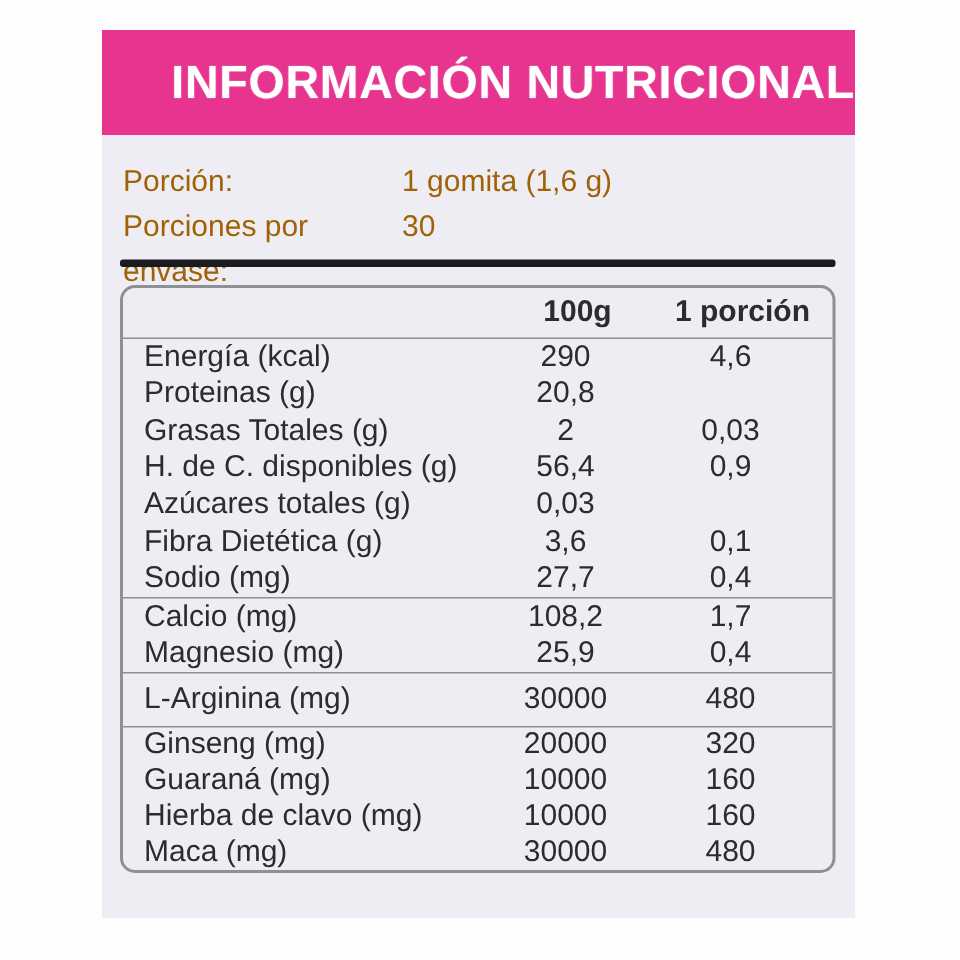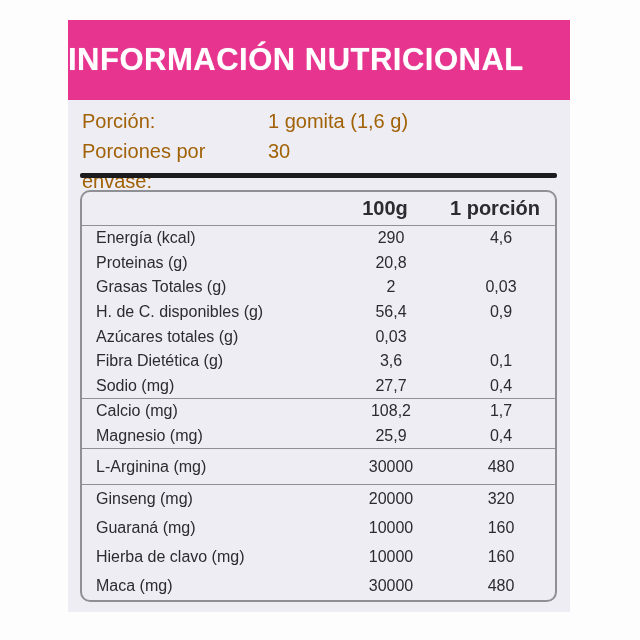--- a/index.html
+++ b/index.html
@@ -13,23 +13,23 @@
   .page { position: absolute; inset: 0; }
   .card {
     position: absolute;
     left: 68px; top: 20px;
     width: 502px; height: 592px;
     background: #eeedf3;
   }
   .banner {
     position: absolute;
     left: 0; top: 0;
-    width: 100%; height: 80px;
+    width: 100%; height: 70px;
     background: #e6348f;
-    display: flex; align-items: center; justify-content: flex-start;
+    display: flex; align-items: center; justify-content: flex-end;
   }
   .banner .title {
     color: #ffffff;
     font-size: 31px;
     font-weight: bold;
     letter-spacing: 0.5px;
     white-space: nowrap;
     text-shadow: 0 0 1px rgba(255,255,255,0.6);
   }
   .serving {
@@ -72,27 +72,27 @@
   .thead .c { text-align: center; }
   .tgroup {
     display: flex;
     flex-direction: column;
     justify-content: space-around;
   }
   .tgroup + .tgroup { border-top: 1.5px solid #8f8f96; }
   .tgroup.g0 { height: 172px; }
   .tgroup.g1 { height: 50px; }
   .tgroup.g2 { height: 36px; }
-  .tgroup.g3 { height: 116px; }
+  .tgroup.g3 { height: 96px; }
   .trow {
     display: grid;
     grid-template-columns: 1fr 120px 100px;
-    padding: 0 4px 0 14px;
+    padding: 0 18px 0 14px;
     align-items: center;
-    font-size: 16px;
+    font-size: 20px;
   }
   .trow .num { text-align: center; }
 </style>
 </head>
 <body>
 
 <div class="page">
   <div class="card">
 
     <div class="banner">

